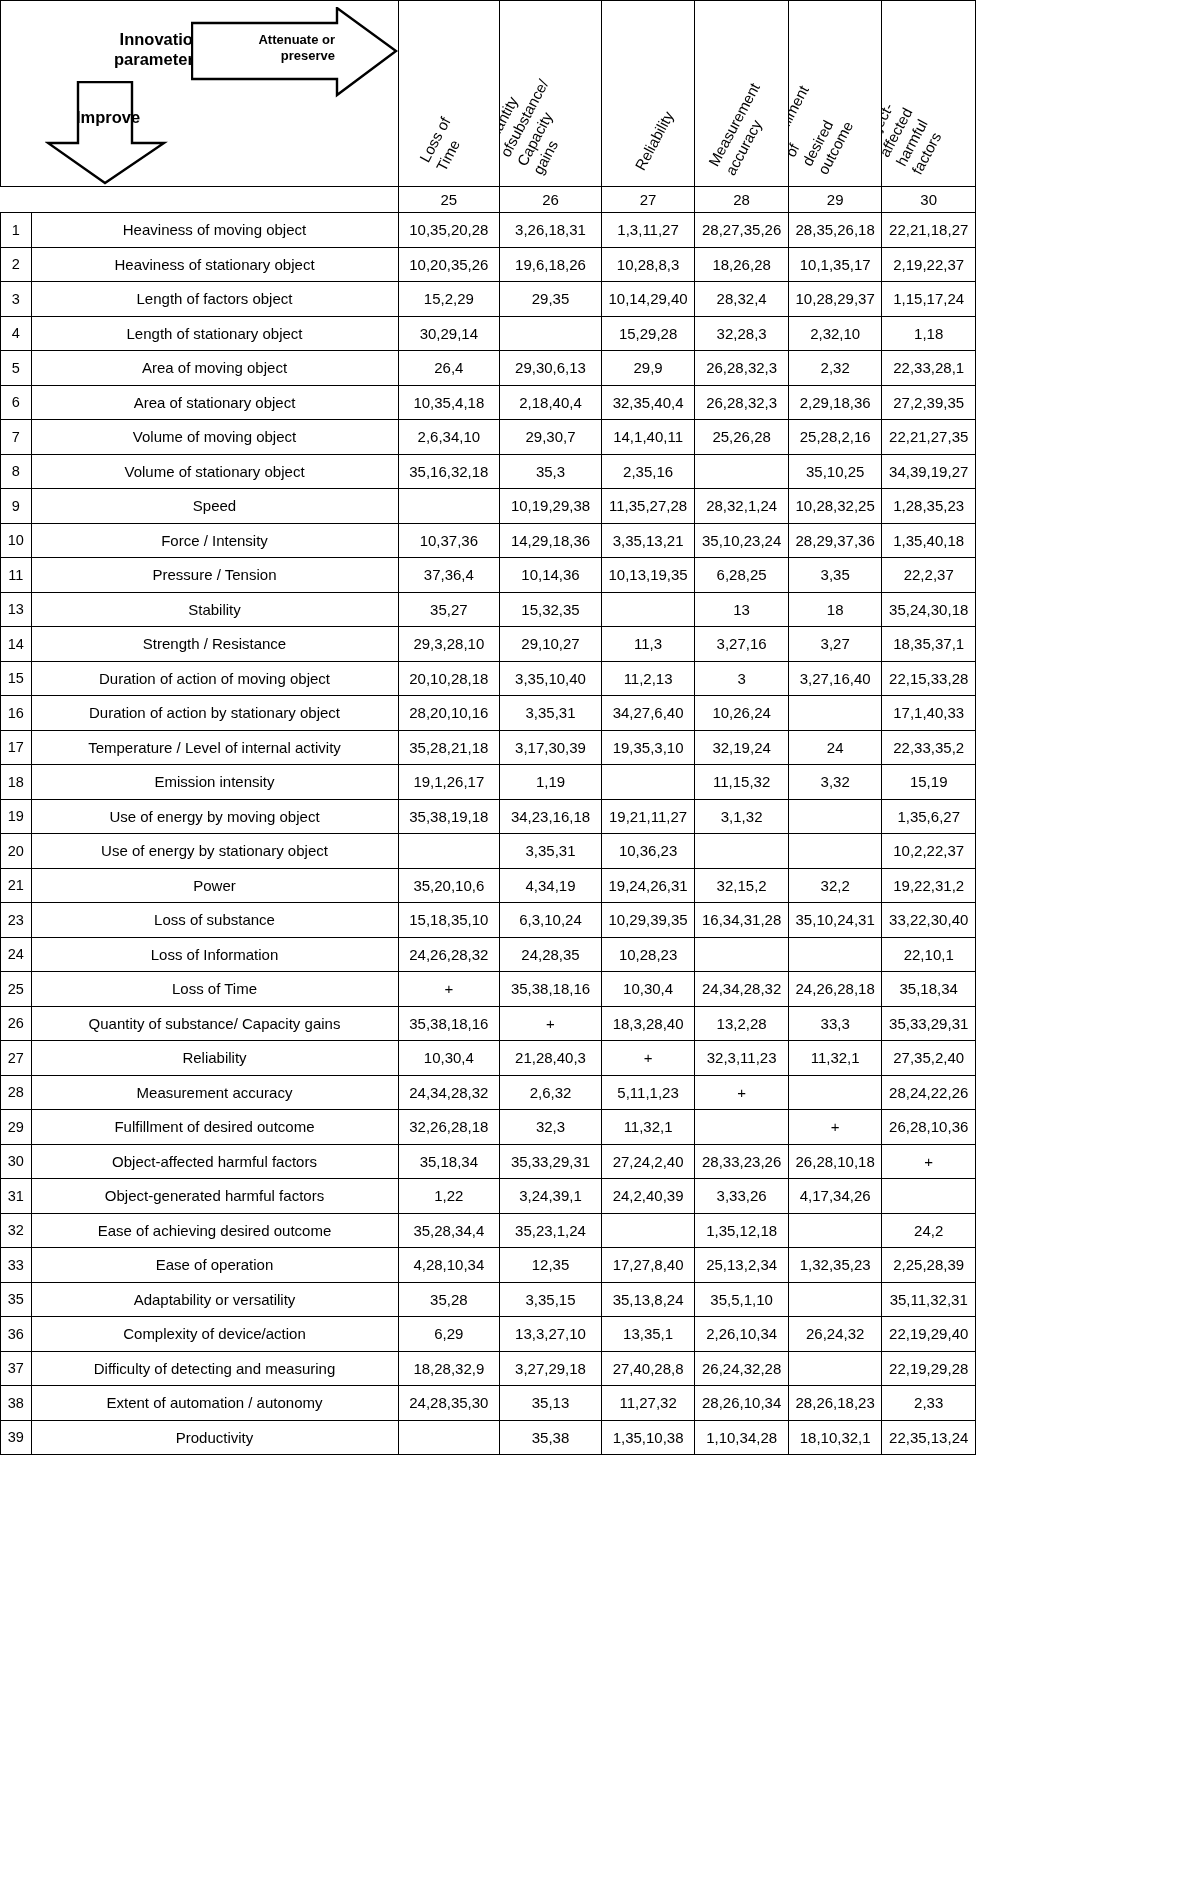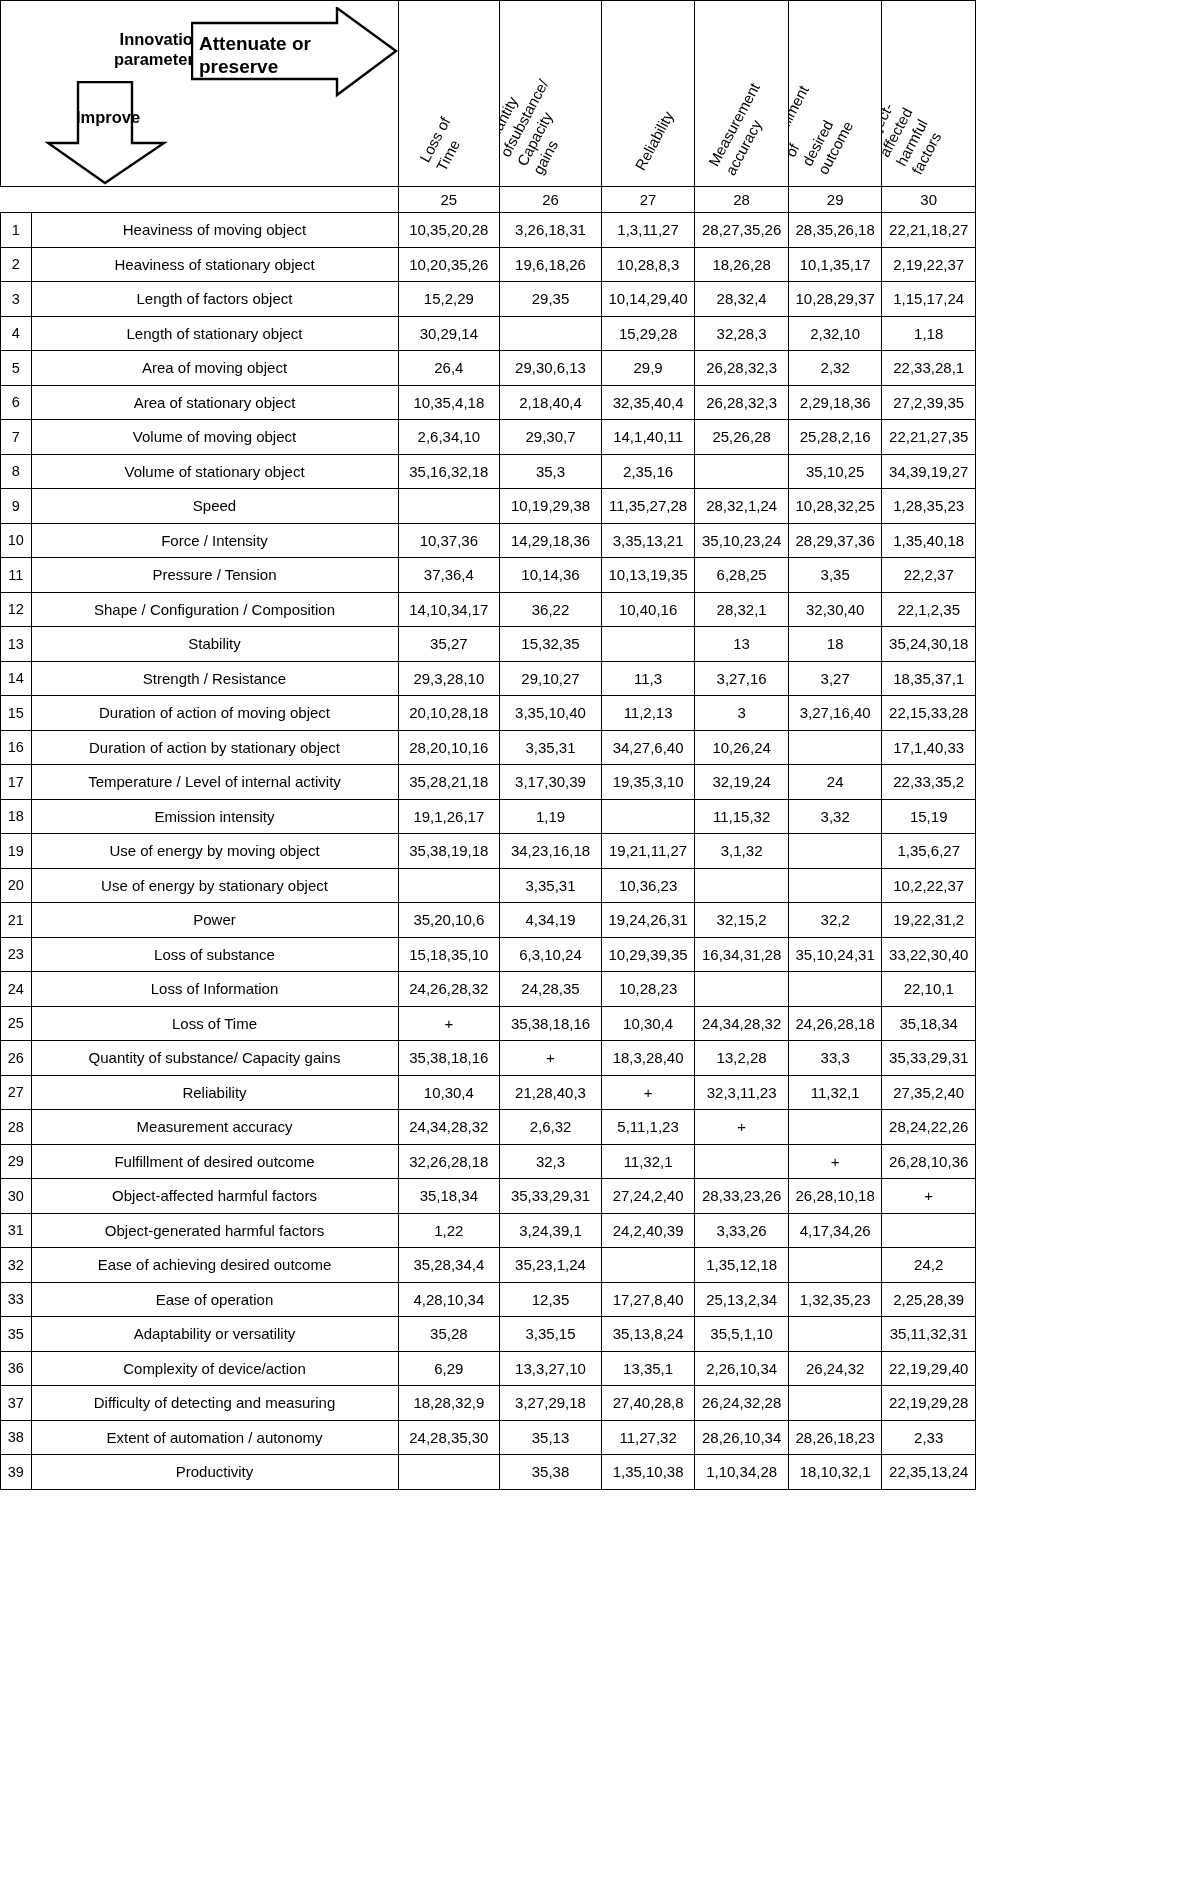--- a/index.html
+++ b/index.html
@@ -80,22 +80,22 @@
   .arrow-right {
     position: absolute;
     left: 190px; top: 6px;
     width: 208px; height: 122px;
   }
   .arrow-right svg { display: block; }
   .lbl-attenuate {
     position: absolute;
     left: 198px; top: 31px;
     width: 136px;
-    text-align: left;
-    font-size: 19px;
+    text-align: right;
+    font-size: 13px;
     font-weight: bold;
     line-height: 1.22;
     white-space: pre-line;
   }
 
   
   td.rothead {
     height: 186px;
     position: relative;
     vertical-align: bottom;
@@ -335,30 +335,20 @@
           <td class="ridx">11</td>
           <td class="rname">Pressure / Tension</td>
           <td class="cell">37,36,4</td>
           <td class="cell">10,14,36</td>
           <td class="cell">10,13,19,35</td>
           <td class="cell">6,28,25</td>
           <td class="cell">3,35</td>
           <td class="cell">22,2,37</td>
         </tr>
         <tr class="datarow">
-          <td class="ridx">12</td>
-          <td class="rname">Shape / Configuration / Composition</td>
-          <td class="cell">14,10,34,17</td>
-          <td class="cell">36,22</td>
-          <td class="cell">10,40,16</td>
-          <td class="cell">28,32,1</td>
-          <td class="cell">32,30,40</td>
-          <td class="cell">22,1,2,35</td>
-        </tr>
-        <tr class="datarow">
           <td class="ridx">13</td>
           <td class="rname">Stability</td>
           <td class="cell">35,27</td>
           <td class="cell">15,32,35</td>
           <td class="cell"></td>
           <td class="cell">13</td>
           <td class="cell">18</td>
           <td class="cell">35,24,30,18</td>
         </tr>
         <tr class="datarow">

